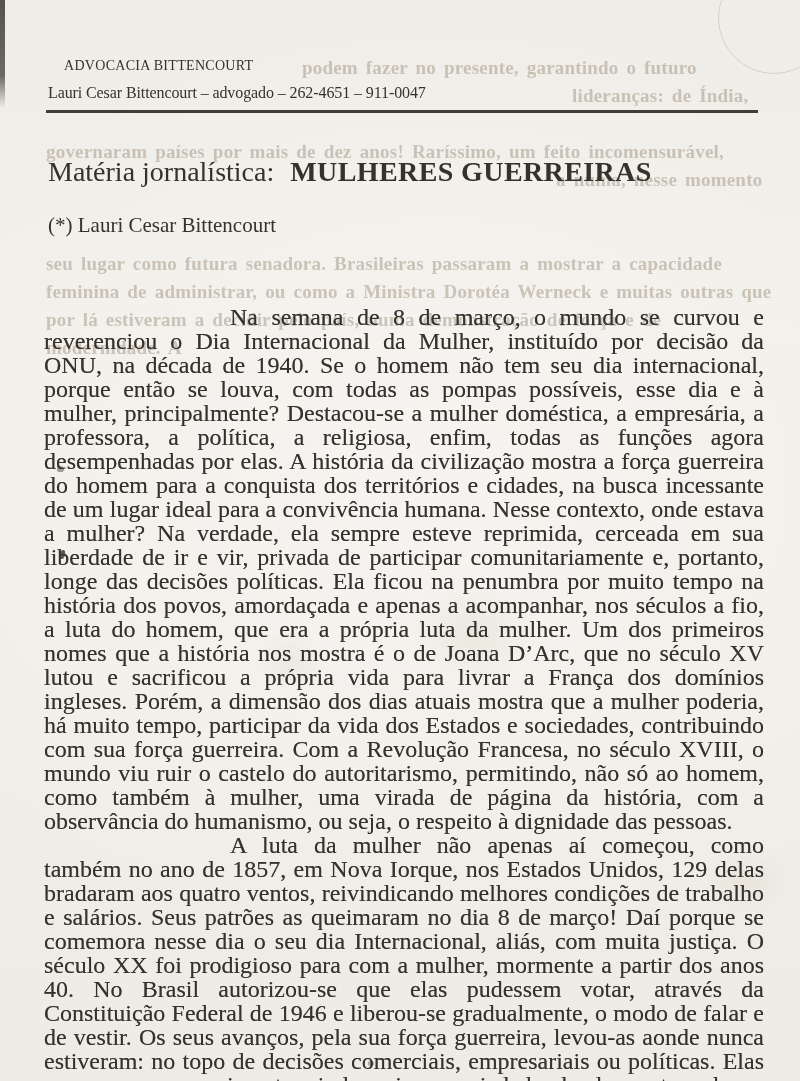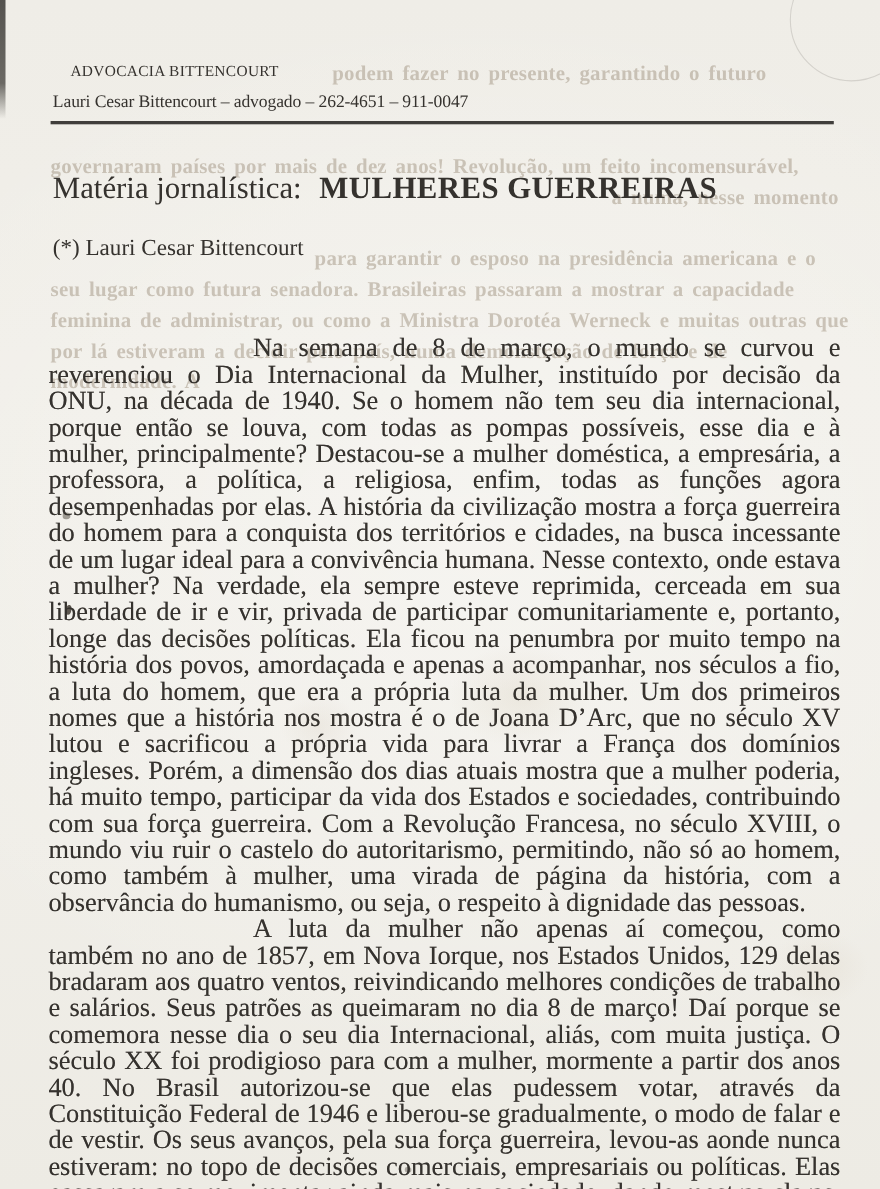--- a/index.html
+++ b/index.html
@@ -58,23 +58,23 @@
   }
   .body-text p{margin:0;text-indent:186px;}
 </style>
 </head>
 <body>
 
 <div class="page">
 
   <div class="ghost-layer">
     <div class="gl" style="top:54px;left:302px">podem fazer no presente, garantindo o futuro</div>
-    <div class="gl" style="top:138px;left:46px">governaram países por mais de dez anos! Revolução, um feito incomensurável,</div>
+    <div class="gl" style="top:82px;left:572px">lideranças: de Índia,</div>
+    <div class="gl" style="top:138px;left:46px">governaram países por mais de dez anos! Raríssimo, um feito incomensurável,</div>
     <div class="gl" style="top:166px;left:556px">a numa, nesse momento</div>
-    <div class="gl" style="top:222px;left:286px">para garantir o esposo na presidência americana e o</div>
     <div class="gl" style="top:250px;left:46px">seu lugar como futura senadora. Brasileiras passaram a mostrar a capacidade</div>
     <div class="gl" style="top:278px;left:46px">feminina de administrar, ou como a Ministra Dorotéa Werneck e muitas outras que</div>
     <div class="gl" style="top:306px;left:46px">por lá estiveram a decidir pelo país, numa demonstração de força e de</div>
     <div class="gl" style="top:334px;left:46px">modernidade. A</div>
   </div>
 
   <div class="edge-bar"></div>
   <div class="corner-curl"></div>
   <div class="stain stain-1"></div>
   <div class="stain stain-2"></div>

